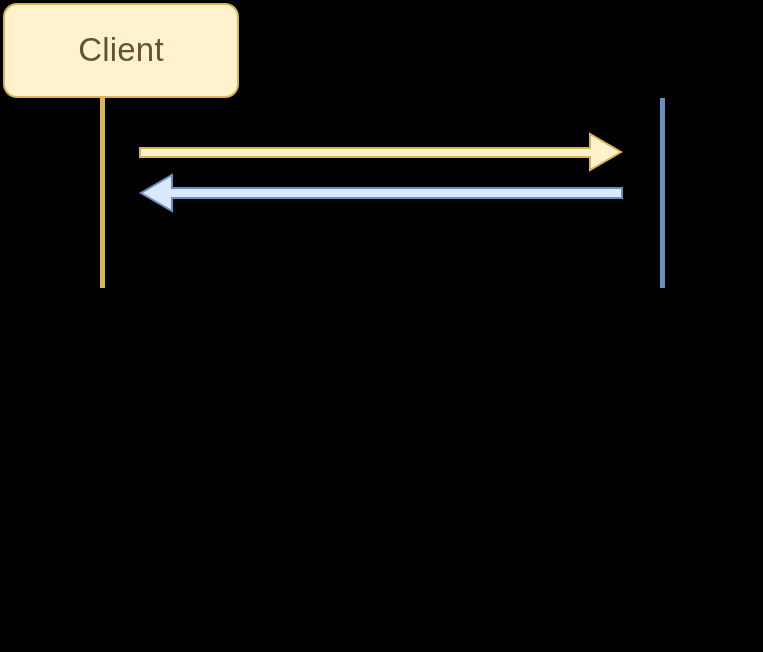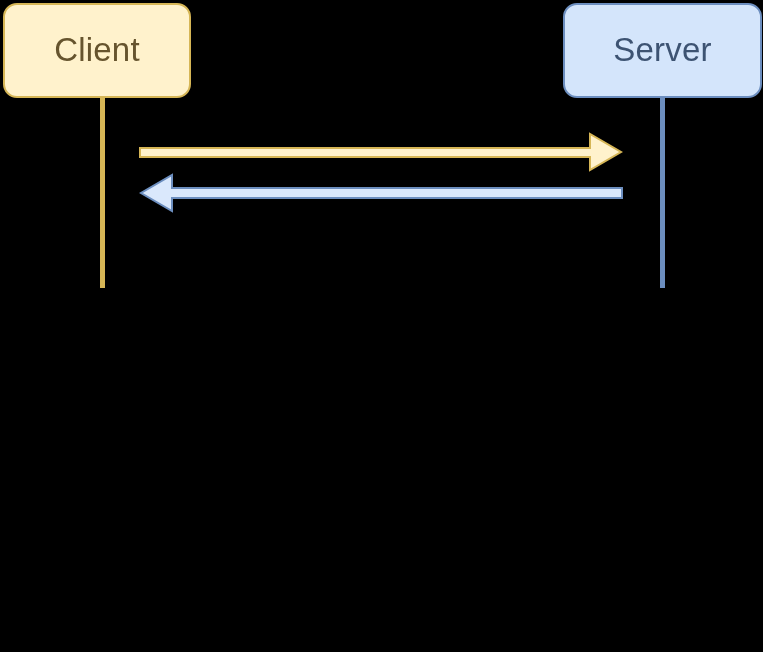--- a/index.html
+++ b/index.html
@@ -35,21 +35,21 @@
   }
   .participant .p-label {
     font-size: 33px;
     font-weight: 400;
     white-space: nowrap;
   }
 
   #participant-client {
     left: 3px;
     top: 3px;
-    width: 188px;
+    width: 236px;
     height: 95px;
     background: #fff2cc;
     border-color: #d6b656;
   }
   #participant-client .p-label { color: #66542e; }
 
   #participant-server {
     left: 563px;
     top: 3px;
     width: 199px;
@@ -88,23 +88,20 @@
 </style>
 </head>
 <body style="background: rgb(0, 0, 0);">
 
 <div id="canvas" style="background: rgb(0, 0, 0);">
 
   <div id="participant-client" class="participant" style="background: rgb(255, 242, 204); border-color: rgb(214, 182, 86);">
     <span class="p-label" style="color: rgb(102, 84, 46);">Client</span>
   </div>
 
-  <div id="participant-server" class="participant" style="background: rgb(212, 229, 251); border-color: rgb(108, 142, 191);">
-    <span class="p-label" style="color: rgb(61, 83, 114);">Server</span>
-  </div>
 
   <div id="lifeline-client" class="lifeline" style="background: rgb(214, 182, 86);"></div>
 
   <div id="lifeline-server" class="lifeline" style="background: rgb(108, 142, 191);"></div>
 
   <svg id="message-request-svg" class="message-svg" viewBox="0 0 500 52" width="500" height="52">
 
     <polygon points="10,22 460,22 460,8 491,26 460,44 460,31 10,31" fill="#FFF2CC" stroke="#D6B656" stroke-width="2" stroke-linejoin="miter"></polygon>
   </svg>
 

